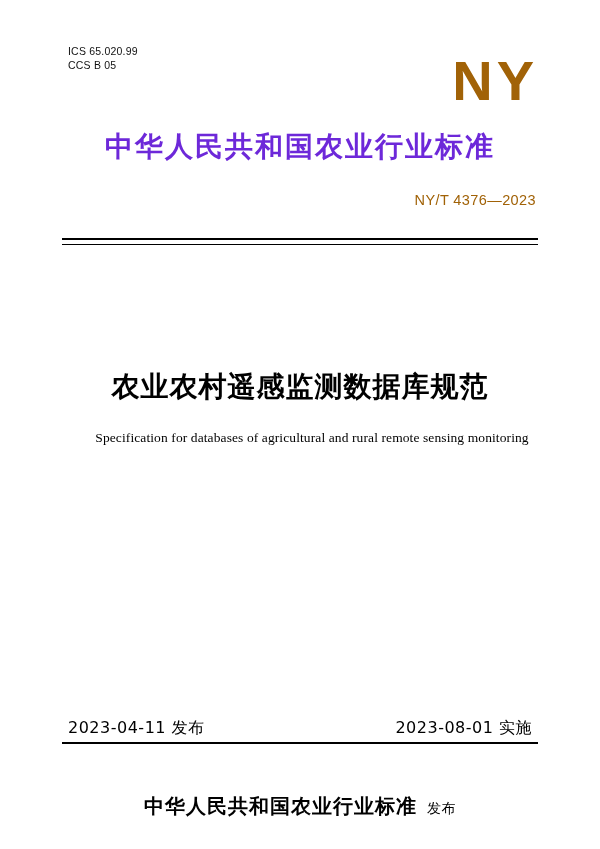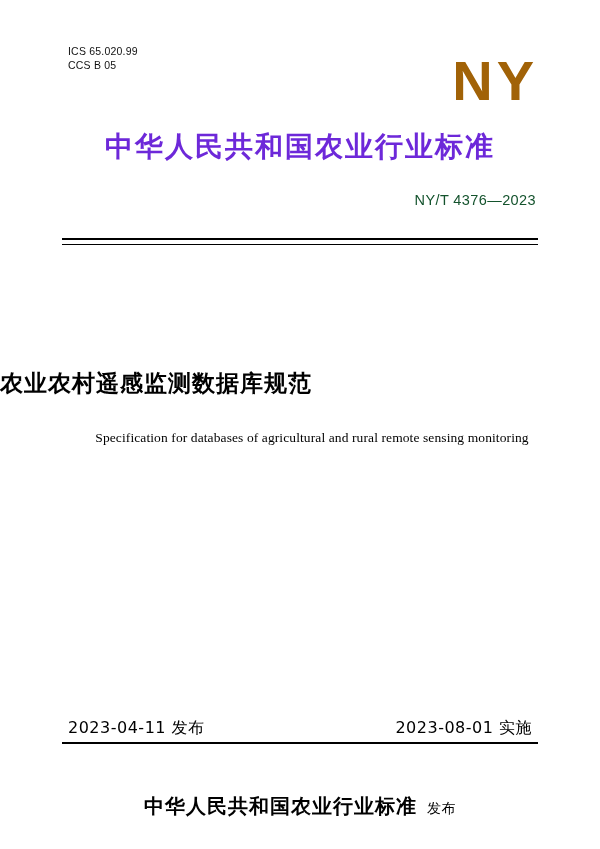--- a/index.html
+++ b/index.html
@@ -63,21 +63,21 @@
   }
 
   
   .std-number {
     position: absolute;
     right: 64px;
     top: 192px;
     font-family: "Liberation Sans", sans-serif;
     font-size: 14.5px;
     letter-spacing: 0.4px;
-    color: #14532d;
+    color: #a16207;
     padding-left: 10px;
   }
 
   
   .rule-top {
     position: absolute;
     left: 62px;
     right: 62px;
     top: 238px;
     height: 2px;
@@ -99,23 +99,24 @@
     height: 2px;
     background: #000;
   }
 
   
   .doc-title-cn {
     position: absolute;
     left: 0;
     right: 0;
     top: 368px;
-    font-family: "DejaVu Sans", sans-serif;
-    font-weight: bold;
-    font-size: 23px;
+    text-align: center;
+    font-family: "DejaVu Sans", sans-serif;
+    font-weight: bold;
+    font-size: 28px;
     letter-spacing: 1px;
     color: #000;
   }
   .doc-title-en {
     position: absolute;
     left: 0;
     right: 0;
     top: 430px;
     text-align: center;
     font-family: "Liberation Serif", serif;

